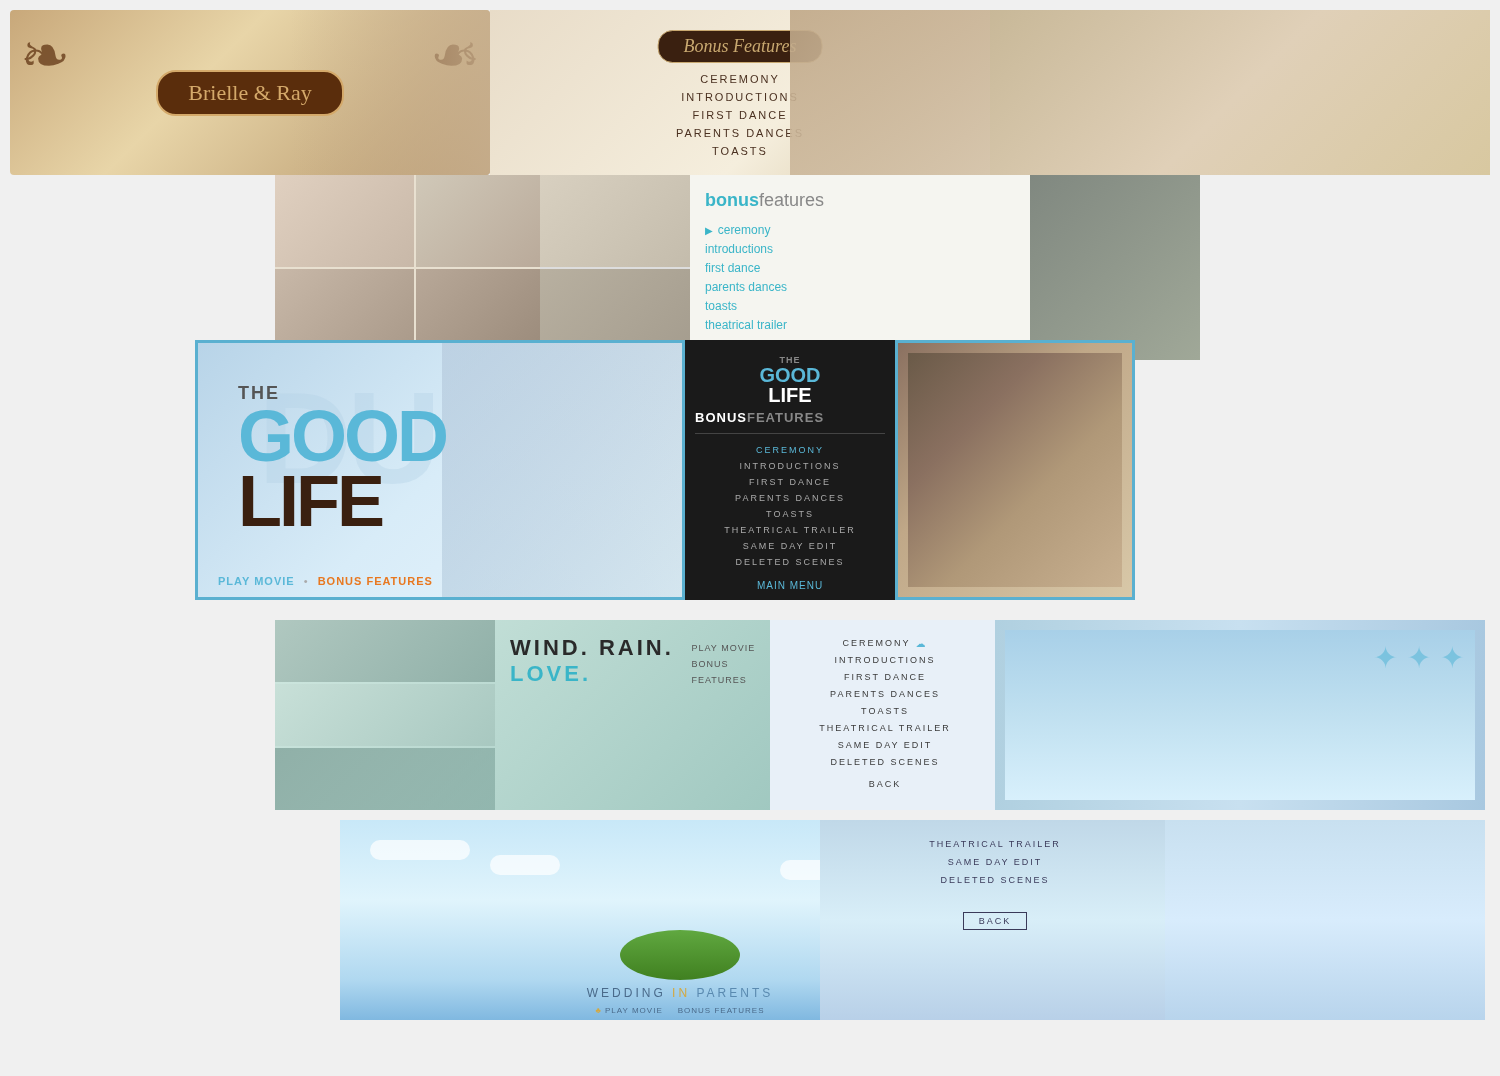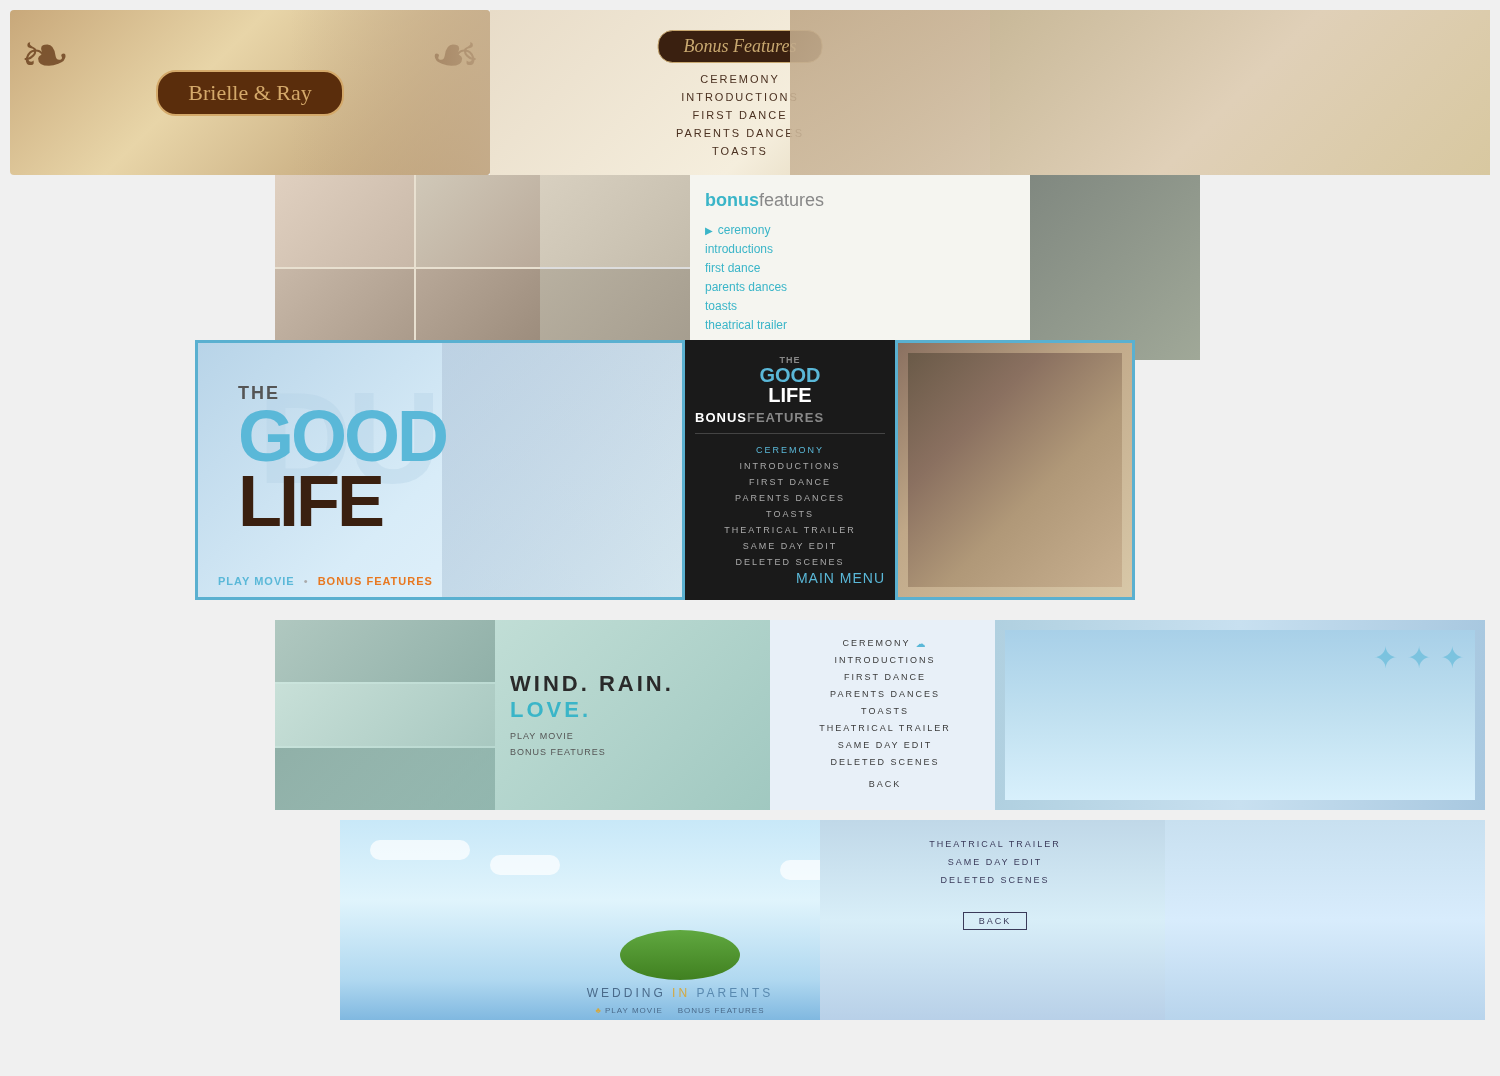--- a/index.html
+++ b/index.html
@@ -317,24 +317,24 @@
       color: #aaa;
       letter-spacing: 2px;
       line-height: 16px;
       text-align: center;
       text-transform: uppercase;
     }
     .card-bonus-dark .bf-menu-item.active {
       color: #5ab8d8;
     }
     .card-bonus-dark .main-menu {
-      font-size: 14px;
+      font-size: 10px;
       color: #5ab8d8;
-      text-align: right;
-      margin-top: 0;
+      text-align: center;
+      margin-top: 10px;
       letter-spacing: 1px;
     }
     .card-bonus-dark .good-life-logo {
       text-align: center;
       margin-bottom: 5px;
     }
     .card-bonus-dark .gl-the {
       font-size: 9px;
       color: #888;
       font-weight: bold;
@@ -387,21 +387,20 @@
       width: 220px;
       gap: 2px;
     }
     .card-wind-rain .photo-strip-item {
       flex: 1;
       background: linear-gradient(135deg, #b0c8c0, #c8e0d8);
     }
     .card-wind-rain .wrl-content {
       flex: 1;
       display: flex;
-      flex-direction: column;
       justify-content: center;
       padding: 15px;
     }
     .card-wind-rain .wrl-title {
       font-size: 22px;
       font-weight: bold;
       color: #2a2a2a;
       letter-spacing: 3px;
     }
     .card-wind-rain .wrl-title .love {

